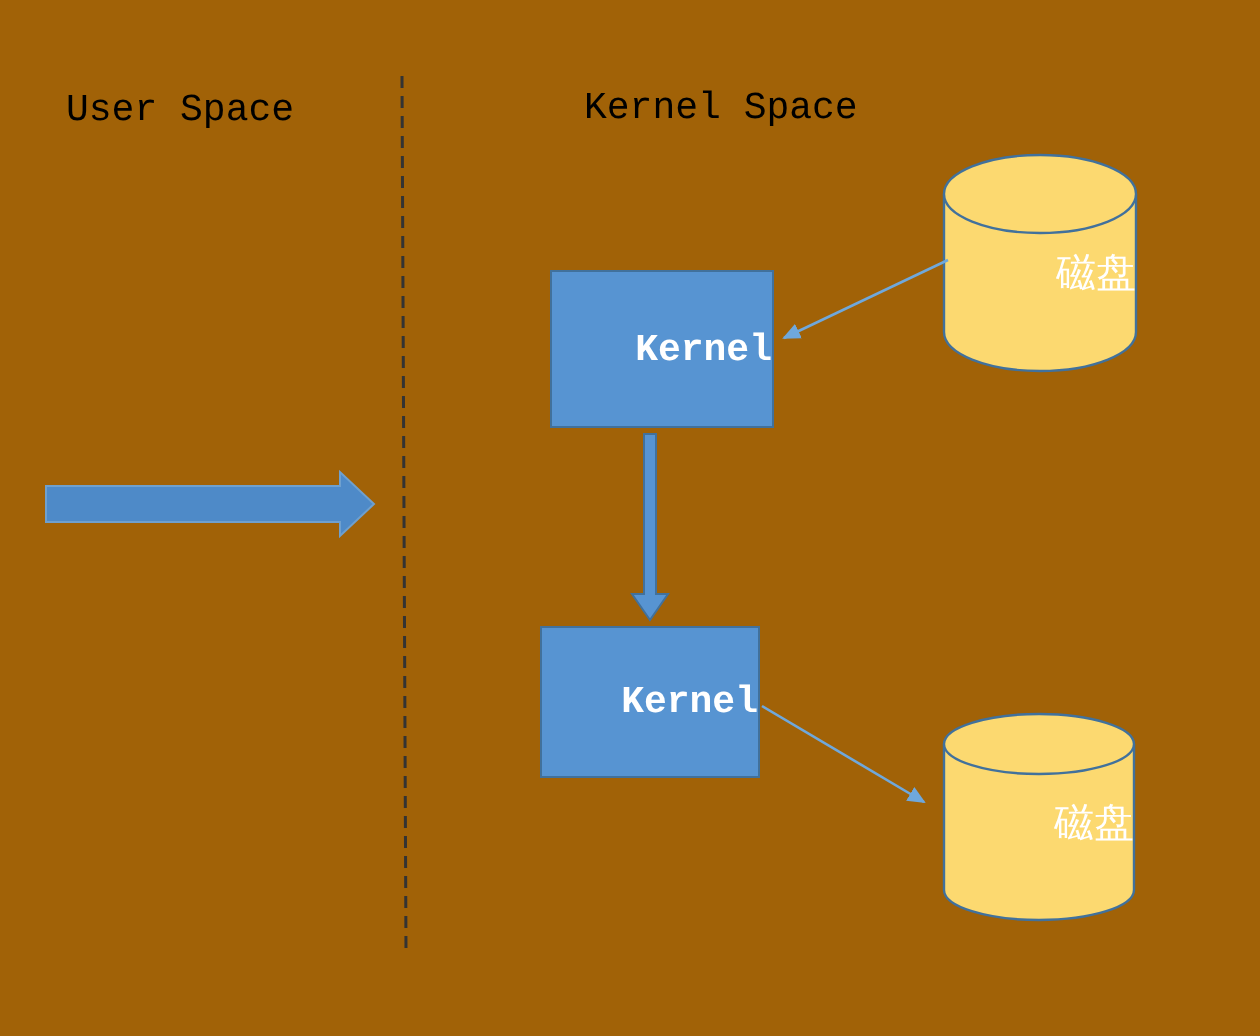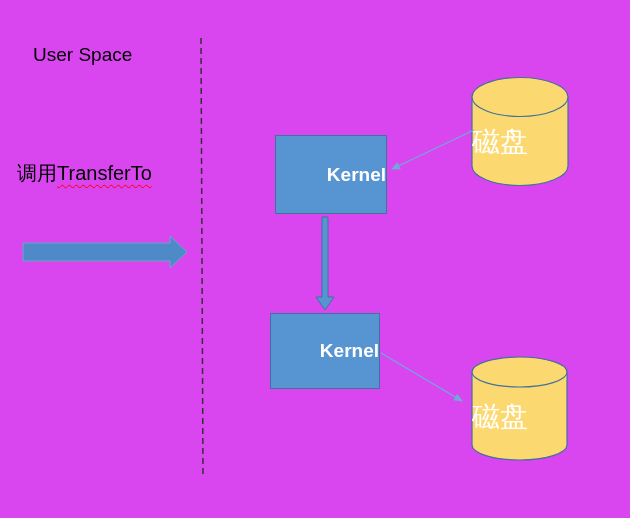--- a/index.html
+++ b/index.html
@@ -1,18 +1,18 @@
 <!DOCTYPE html>
 <html style="--node-fill: #5794D2; --node-border: #41719C; --block-arrow-fill: #4E8AC8; --block-arrow-border: #6FA0CE; --thin-arrow: #6FA8DC; --disk-fill: #FCD970; --disk-border: #41719C; --divider: #333333; --text: #000000; --node-text: #FFFFFF; --spellcheck-underline: #FF0000;"><head>
 <meta charset="utf-8">
 <style>
   html,body { margin:0; padding:0; background:#fff; }
   #canvas {
-    position:relative; width:630px; height:518px; background:#d946ef;
-    font-family:Liberation Sans, sans-serif; overflow:hidden;
+    position:relative; width:630px; height:518px; background:#a16207;
+    font-family:Liberation Mono, monospace; overflow:hidden;
   }
   #shapes { position:absolute; left:0; top:0; z-index:0; }
   .overlay { position:absolute; z-index:1; }
   .space-title {
     font-size:19px; color:var(--text); white-space:nowrap;
   }
   .call-label {
     font-size:20px; color:var(--text); white-space:nowrap;
   }
   .misspelled {
@@ -25,22 +25,22 @@
   }
   .kernel-box {
     position:absolute; z-index:1;
     background:var(--node-fill);
     border:1.5px solid var(--node-border);
     display:flex; align-items:center; justify-content:flex-end;
     color:var(--node-text); font-size:19px; font-weight:600;
     box-sizing:border-box;
   }
   .disk-label {
-    position:absolute; z-index:1; text-align:left;
-    color:var(--node-text); font-size:28px; white-space:nowrap;
+    position:absolute; z-index:1; text-align:right;
+    color:var(--node-text); font-size:20px; white-space:nowrap;
   }
 </style>
 </head>
 <body>
 
 <div id="canvas">
 
   <svg id="shapes" width="630" height="518" viewBox="0 0 630 518">
     <defs>
       <marker id="thinArrowHead" markerWidth="10" markerHeight="8" refX="8" refY="4" orient="auto" markerUnits="userSpaceOnUse">
@@ -64,24 +64,22 @@
       <ellipse cx="519.5" cy="372" rx="47.5" ry="15" style="fill:var(--disk-fill); stroke:var(--disk-border); stroke-width:1.2;"></ellipse>
     </g>
 
     <line x1="474" y1="130" x2="392" y2="169" marker-end="url(#thinArrowHead)" style="stroke:var(--thin-arrow); stroke-width:1.3;"></line>
 
     <line x1="381" y1="353" x2="462" y2="401" marker-end="url(#thinArrowHead)" style="stroke:var(--thin-arrow); stroke-width:1.3;"></line>
   </svg>
 
   <div class="overlay space-title" style="left:33px; top:44px;">User Space</div>
 
+  <div class="overlay space-title" style="left:292px; top:43px;">Kernel Space</div>
 
-  <div class="overlay call-label" style="left:17px; top:160px;">
-    <span>调用</span><span class="misspelled">TransferTo</span>
-  </div>
 
   <div class="kernel-box" style="left:275px; top:135px; width:112px; height:79px;">
     <span>Kernel</span>
   </div>
 
   <div class="kernel-box" style="left:270px; top:313px; width:110px; height:76px;">
     <span>Kernel</span>
   </div>
 
   <div class="disk-label" style="left:472px; top:123px; width:96px;">磁盘</div>

